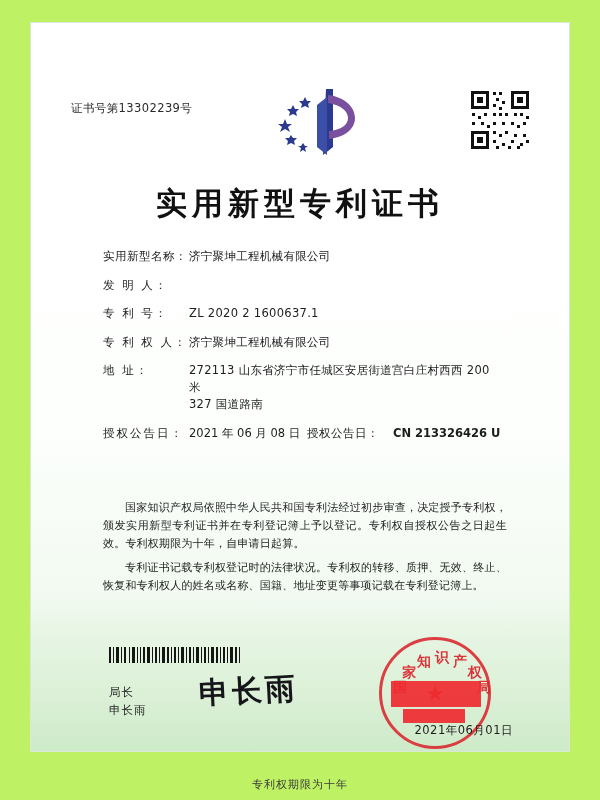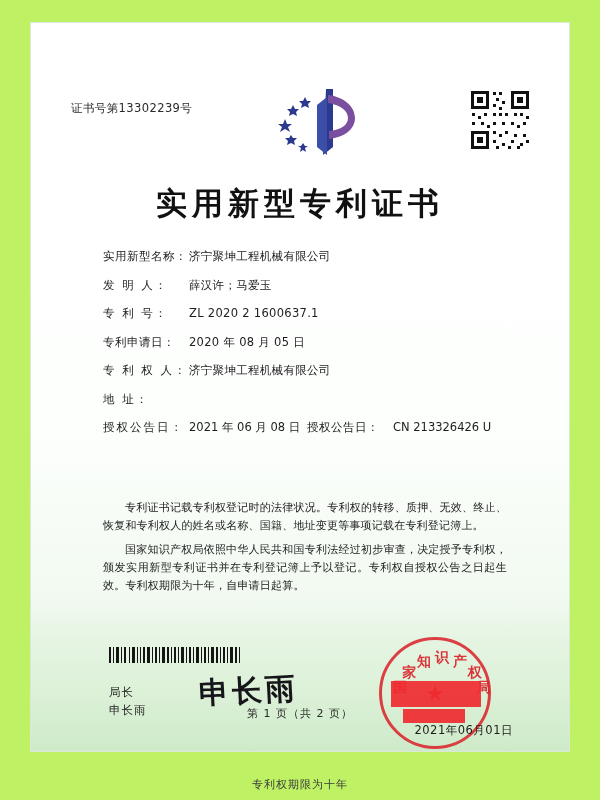--- a/index.html
+++ b/index.html
@@ -111,21 +111,21 @@
   .inline-pair .ip-l {
     width: 86px;
     flex: 0 0 86px;
     letter-spacing: 2px;
   }
   .inline-pair .ip-v { flex: 0 0 118px; }
   .inline-pair .ip-l2 {
     flex: 0 0 86px;
     letter-spacing: 0.5px;
   }
-  .inline-pair .ip-v2 { flex: 1; }
+  .inline-pair .ip-v2 { flex: 1; font-weight: bold; }
 
   .paragraphs {
     position: absolute;
     left: 72px;
     top: 476px;
     width: 404px;
     font-size: 11px;
     line-height: 18px;
     color: #1d1d1d;
     letter-spacing: 0.2px;
@@ -338,50 +338,49 @@
 
     <div class="title">实用新型专利证书</div>
 
     <div class="fields">
       <div class="field-row">
         <div class="f-label wide">实用新型名称：</div>
         <div class="f-value">济宁聚坤工程机械有限公司</div>
       </div>
       <div class="field-row">
         <div class="f-label">发 明 人：</div>
-        <div class="f-value">薛汉许；马爱玉</div>
       </div>
       <div class="field-row">
         <div class="f-label">专 利 号：</div>
         <div class="f-value">ZL 2020 2 1600637.1</div>
       </div>
       <div class="field-row">
-        <div class="f-label wide">专利申请日：</div>
-        <div class="f-value">2020 年 08 月 05 日</div>
-      </div>
-      <div class="field-row">
         <div class="f-label">专 利 权 人：</div>
         <div class="f-value">济宁聚坤工程机械有限公司</div>
       </div>
       <div class="field-row">
         <div class="f-label">地  址：</div>
+        <div class="f-value">
+          <span>272113 山东省济宁市任城区安居街道宫白庄村西西 200 米</span>
+          <span class="line2">327 国道路南</span>
+        </div>
       </div>
       <div class="field-row">
         <div class="inline-pair">
           <div class="ip-l">授权公告日：</div>
           <div class="ip-v">2021 年 06 月 08 日</div>
           <div class="ip-l2">授权公告日：</div>
           <div class="ip-v2">CN 213326426 U</div>
         </div>
       </div>
     </div>
 
     <div class="paragraphs">
+      <p>国家知识产权局依照中华人民共和国专利法经过初步审查，决定授予专利权，颁发实用新型专利证书并在专利登记簿上予以登记。专利权自授权公告之日起生效。专利权期限为十年，自申请日起算。</p>
       <p>专利证书记载专利权登记时的法律状况。专利权的转移、质押、无效、终止、恢复和专利权人的姓名或名称、国籍、地址变更等事项记载在专利登记簿上。</p>
-      <p>国家知识产权局依照中华人民共和国专利法经过初步审查，决定授予专利权，颁发实用新型专利证书并在专利登记簿上予以登记。专利权自授权公告之日起生效。专利权期限为十年，自申请日起算。</p>
     </div>
 
     <div class="barcode">
       <i style="left:0px;width:2px"></i>
         <i style="left:4px;width:1px"></i>
         <i style="left:7px;width:3px"></i>
       <i style="left:12px;width:1px"></i>
         <i style="left:15px;width:2px"></i>
         <i style="left:20px;width:1px"></i>
       <i style="left:23px;width:3px"></i>
@@ -433,17 +432,16 @@
         <span style="transform: rotate(48deg) translate(0,-44px) rotate(-48deg); transform-origin: 0 0;">权</span>
         <span style="transform: rotate(72deg) translate(0,-44px) rotate(-72deg); transform-origin: 0 0;">局</span>
       </div>
       <div class="star">★</div>
       <div class="redact"></div>
       <div class="redact2"></div>
     </div>
 
     <div class="issue-date">2021年06月01日</div>
 
-    <div class="page-num">第 1 页（共 2 页）</div>
   </div>
 
   <div class="footnote">专利权期限为十年</div>
 </div>
 
 </body></html>

